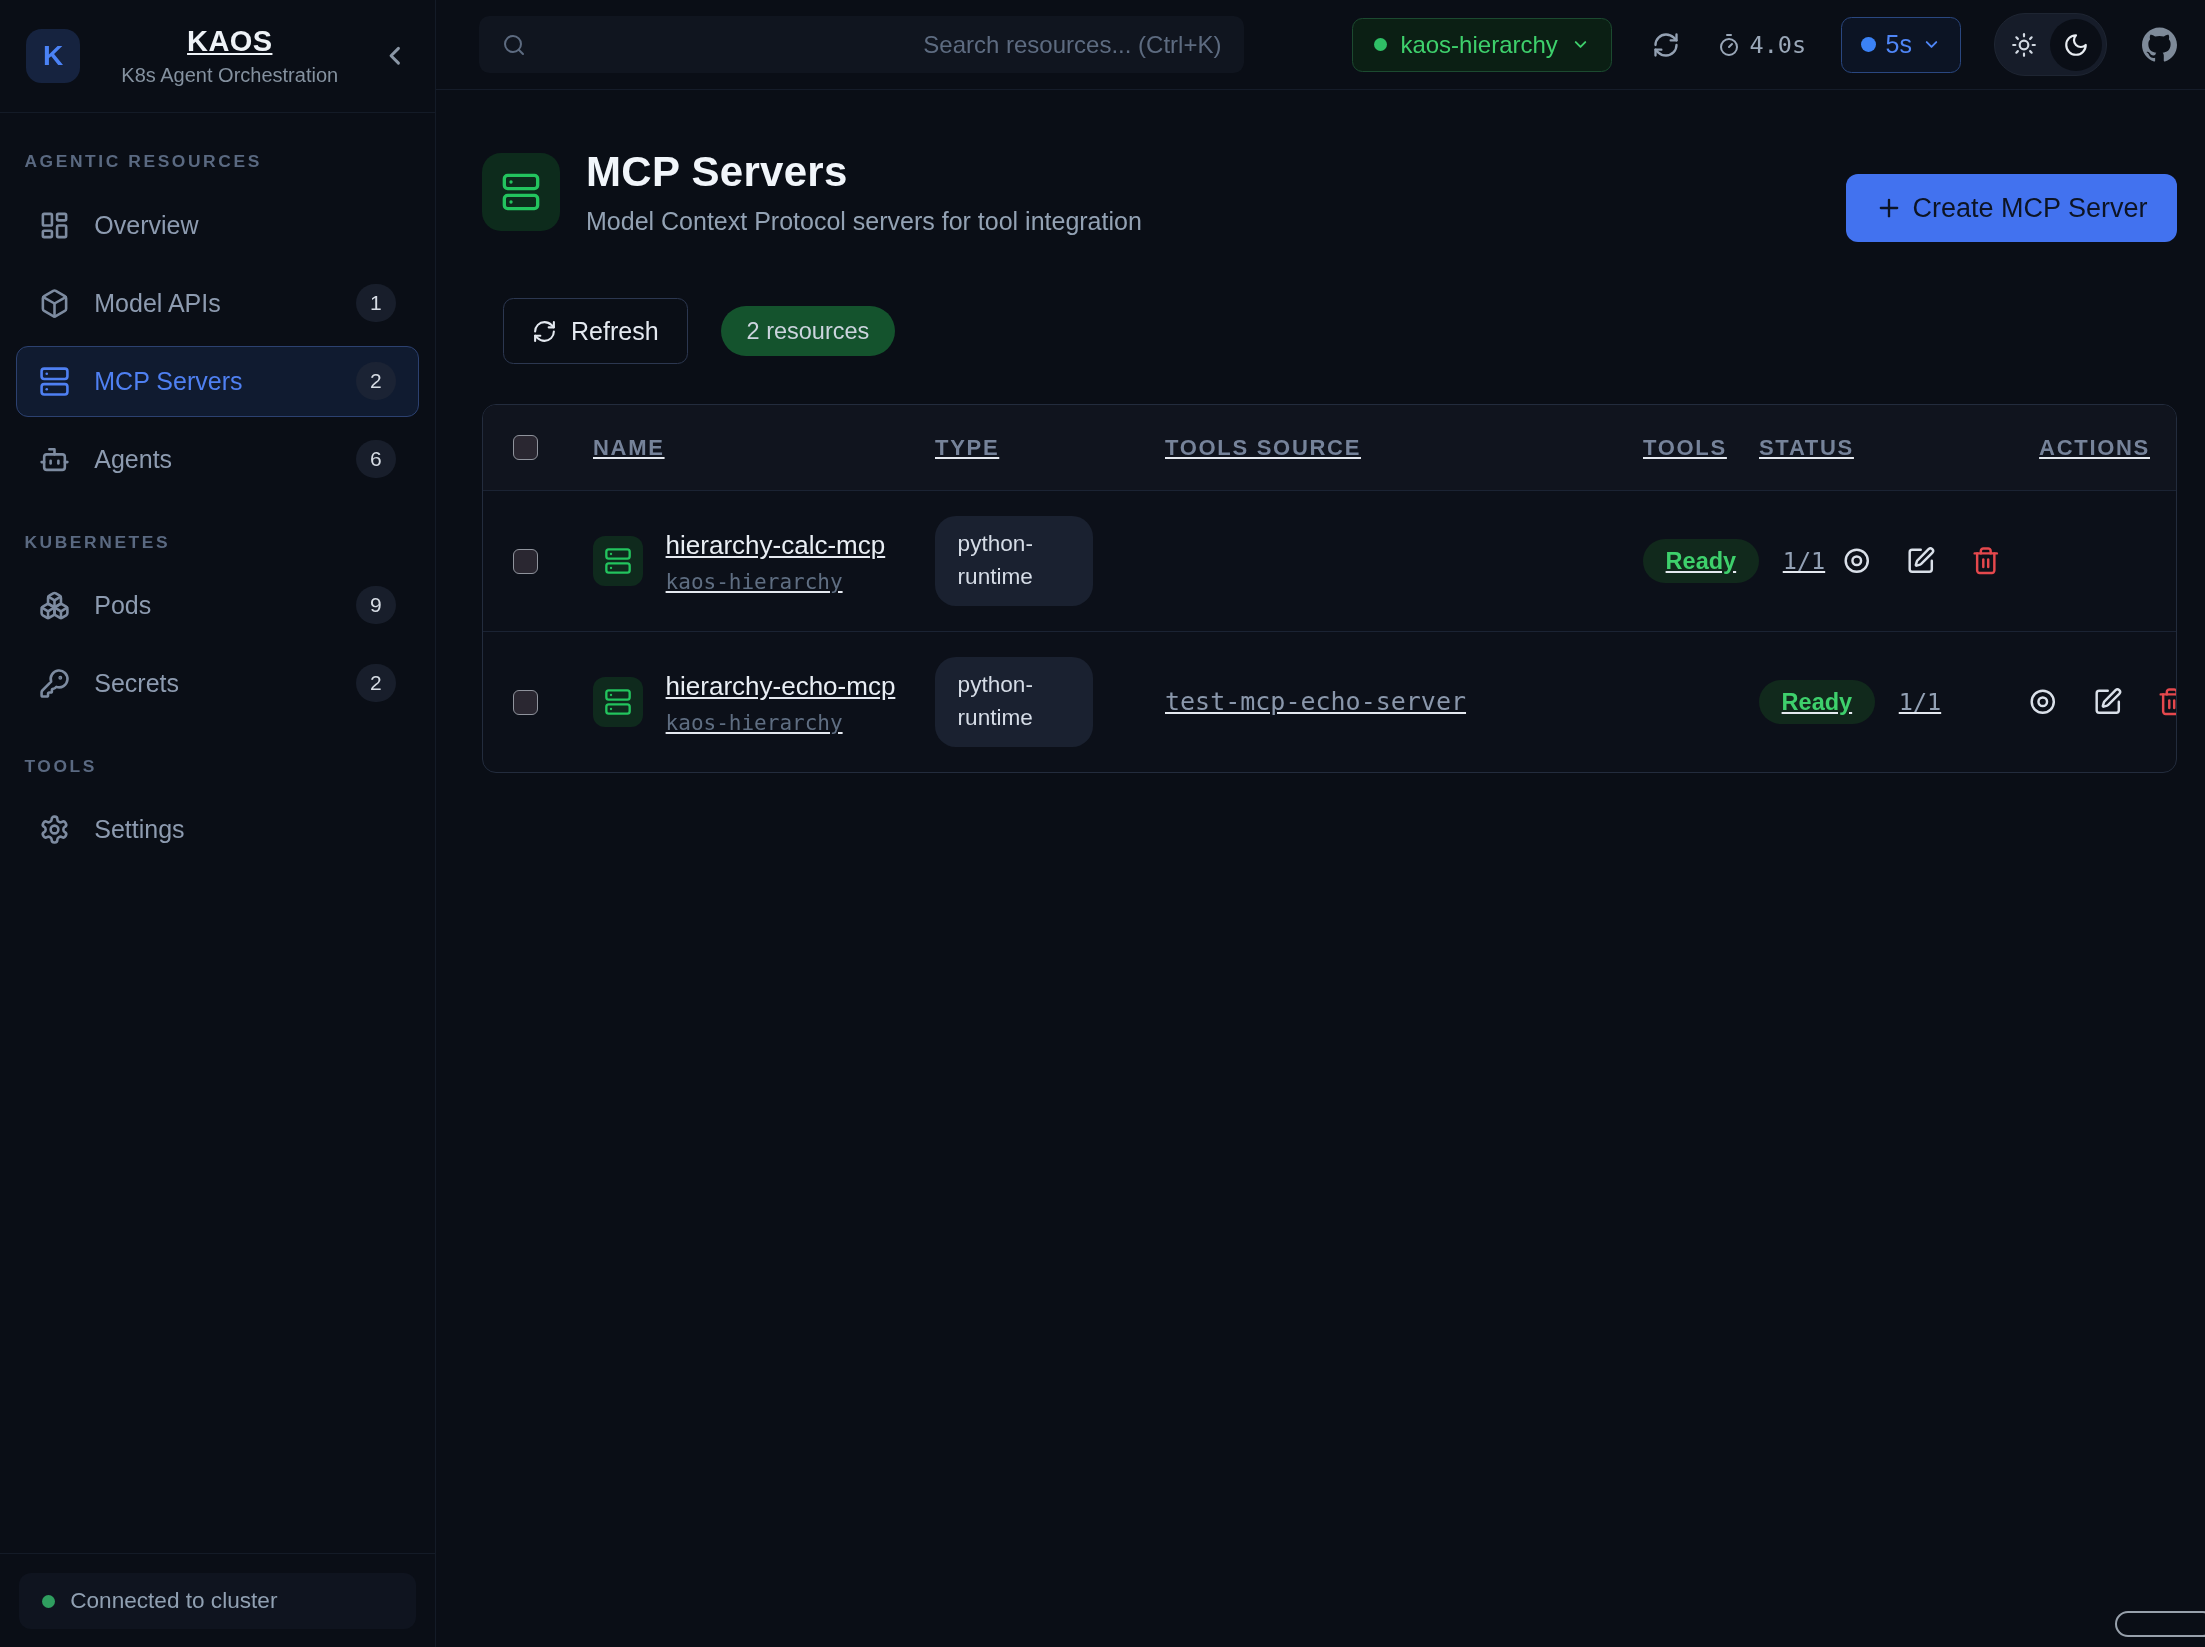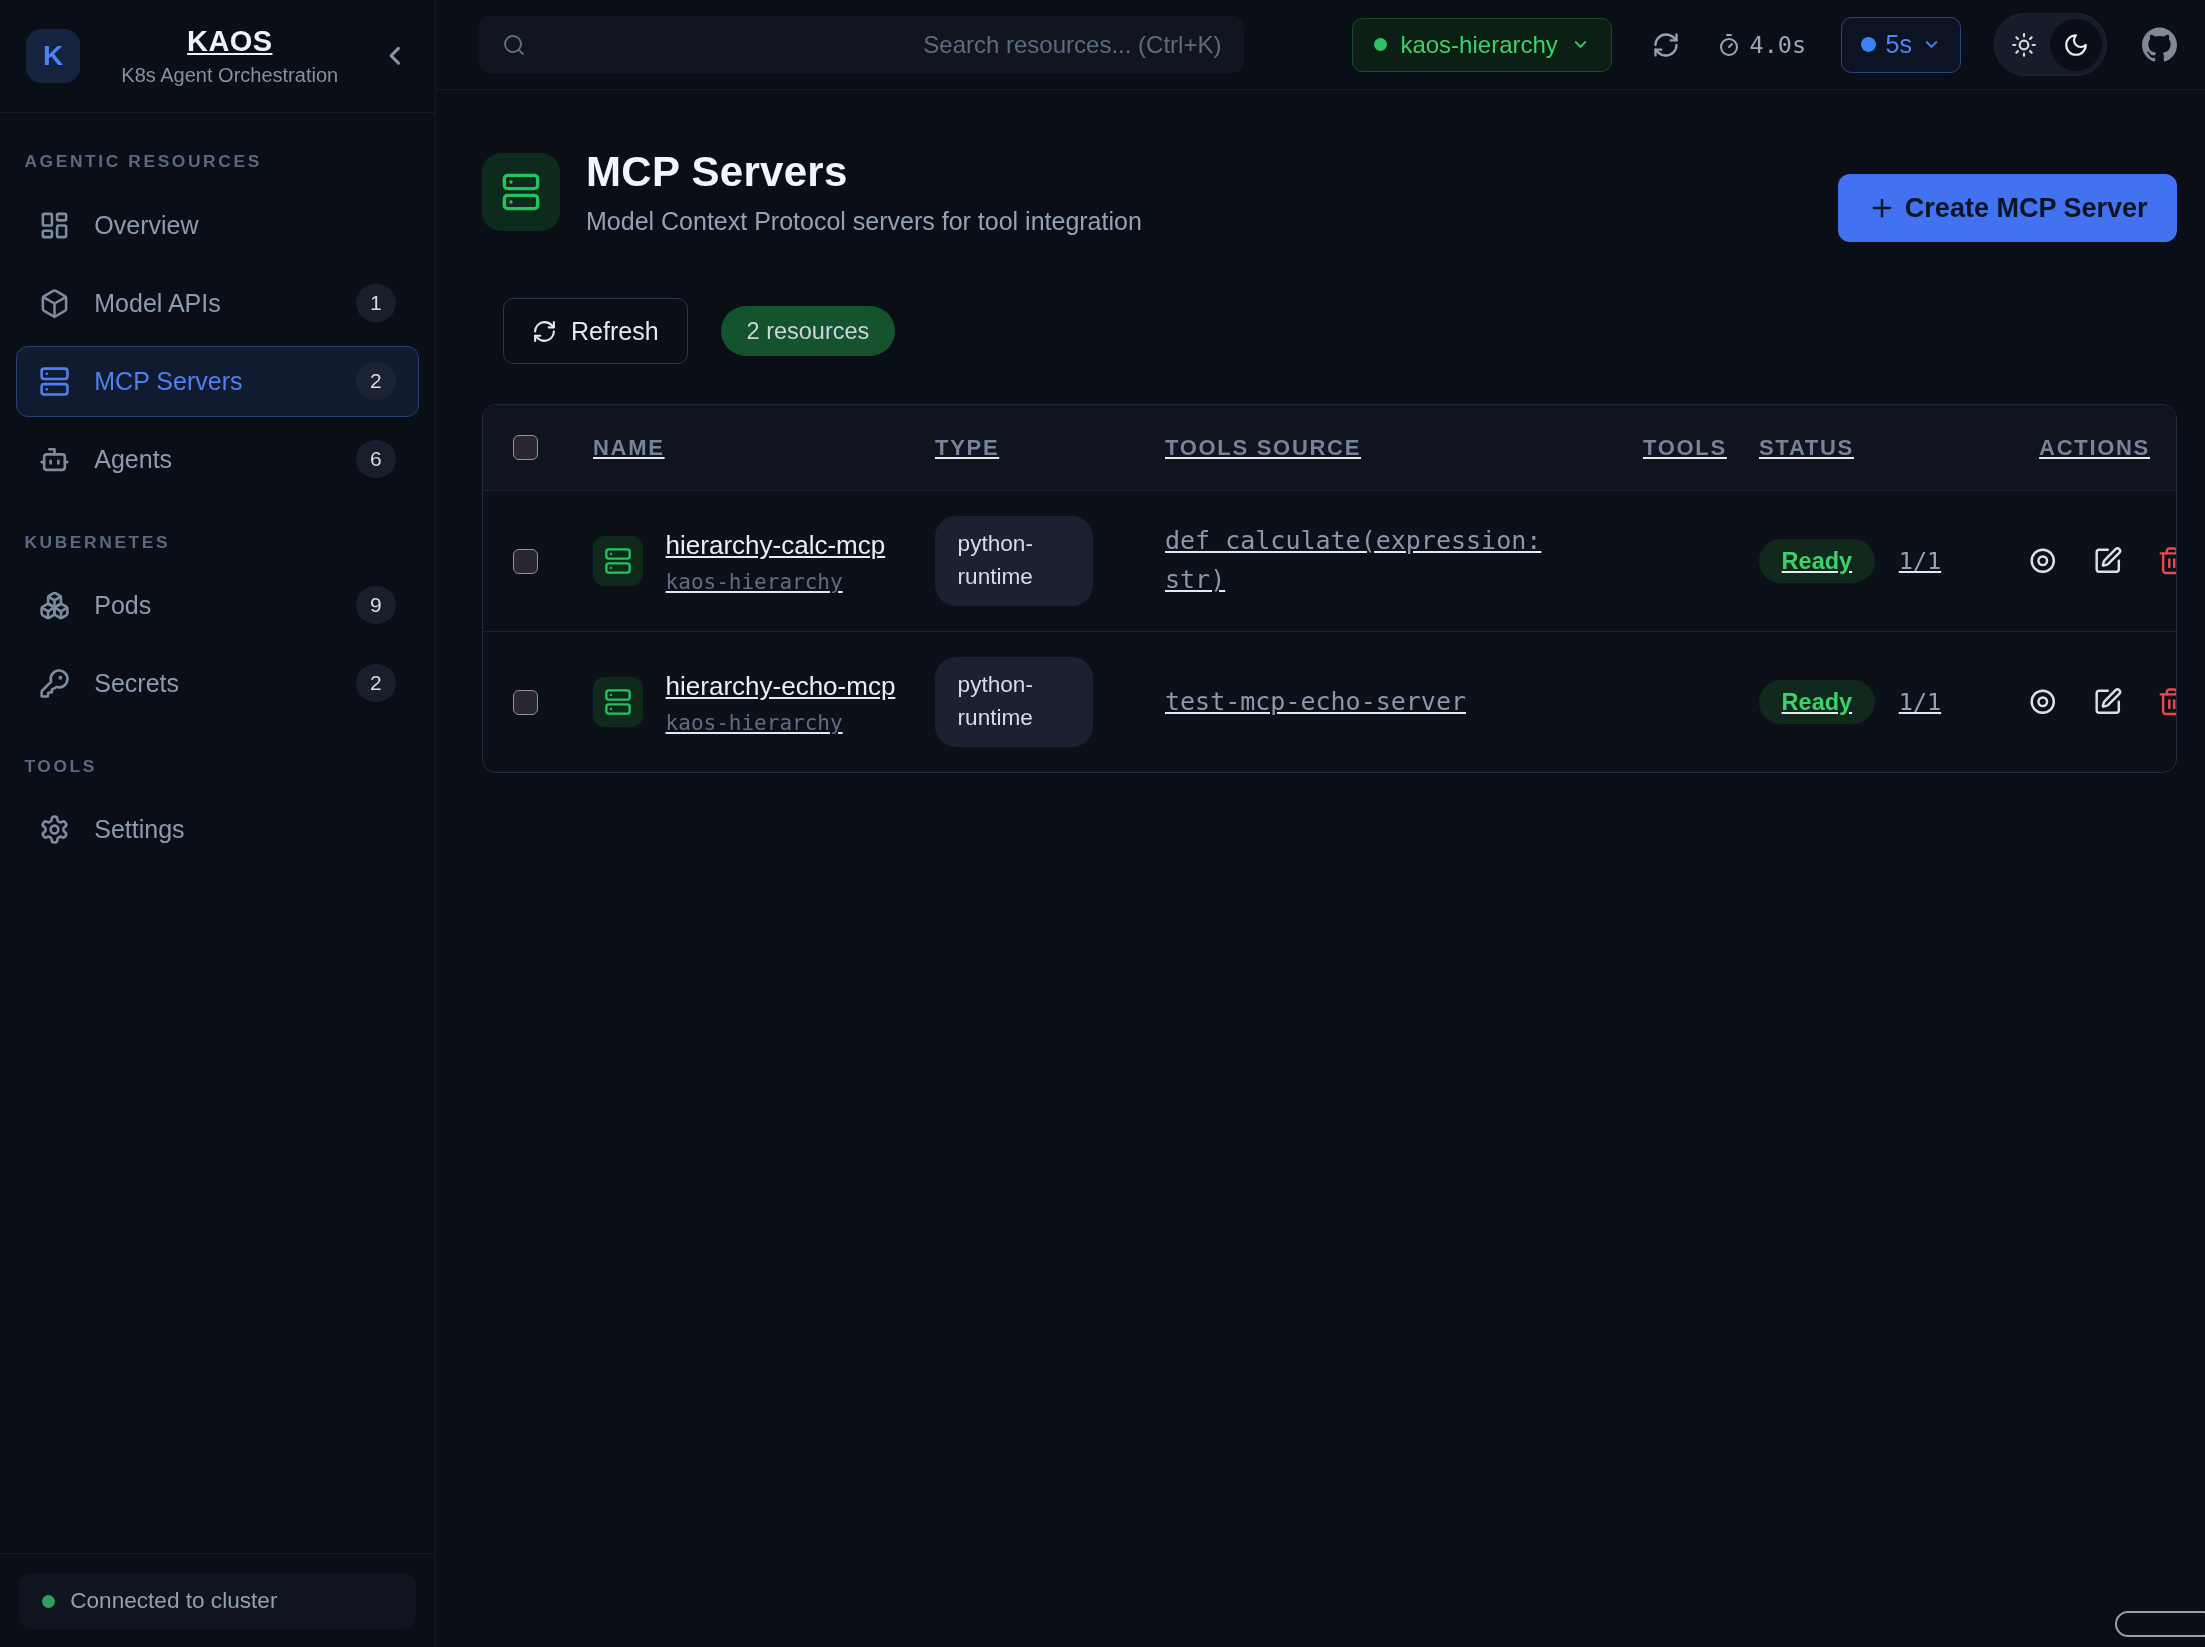--- a/index.html
+++ b/index.html
@@ -130,21 +130,21 @@
   .page-head { display:flex; align-items:center; gap:26px; margin-bottom:56px; }
   .page-icon {
     width:78px; height:78px; border-radius:19px; background:#0d2b1c;
     display:flex; align-items:center; justify-content:center; flex:0 0 78px;
   }
   .page-icon svg { width:40px; height:40px; color:#23c45e; }
   .page-title { font-size:42px; font-weight:700; color:#f1f5fa; letter-spacing:0.3px; }
   .page-sub { font-size:25px; color:#93a2b4; margin-top:11.3px; }
   .create-btn {
     margin-left:auto; height:68px; border-radius:12px; background:#4272ef;
-    color:#0d1424; font-size:27px; font-weight:700;
+    color:#0d1424; font-size:27px; font-weight:400;
     display:flex; align-items:center; gap:9px; padding:0 29.5px;
     border:none; cursor:pointer; font-family:"Liberation Sans", sans-serif;margin-top:32px;
   }
   .create-btn svg { width:28px; height:28px; }
 
   .toolbar { display:flex; align-items:center; margin-bottom:40px; }
   .search-sm {
     width:674px; height:68px; border-radius:10.4px; background:#0d121c;
     display:flex; align-items:center; gap:15.6px; padding:0 22.6px;
   }
@@ -489,21 +489,20 @@
               <line x1="6" x2="6.01" y1="6" y2="6"></line>
               <line x1="6" x2="6.01" y1="18" y2="18"></line>
             </svg>
         </span>
         <span>
           <div class="row-name">hierarchy-calc-mcp</div>
           <div class="row-ns mono">kaos-hierarchy</div>
         </span>
       </div>
       <div><span class="type-pill">python-runtime</span></div>
-      <div class="src-cell mono">def calculate(expression: str)</div>
       <div></div>
       <div class="status-cell">
         <span class="ready-pill">Ready</span>
         <span class="replicas mono">1/1</span>
       </div>
       <div class="actions-cell">
         <span class="act-ic">
           <svg viewBox="0 0 24 24" fill="none" stroke="currentColor" stroke-width="2" stroke-linecap="round" stroke-linejoin="round">
               <circle cx="12" cy="12" r="9"></circle>
               <circle cx="12" cy="12" r="3.5"></circle>

